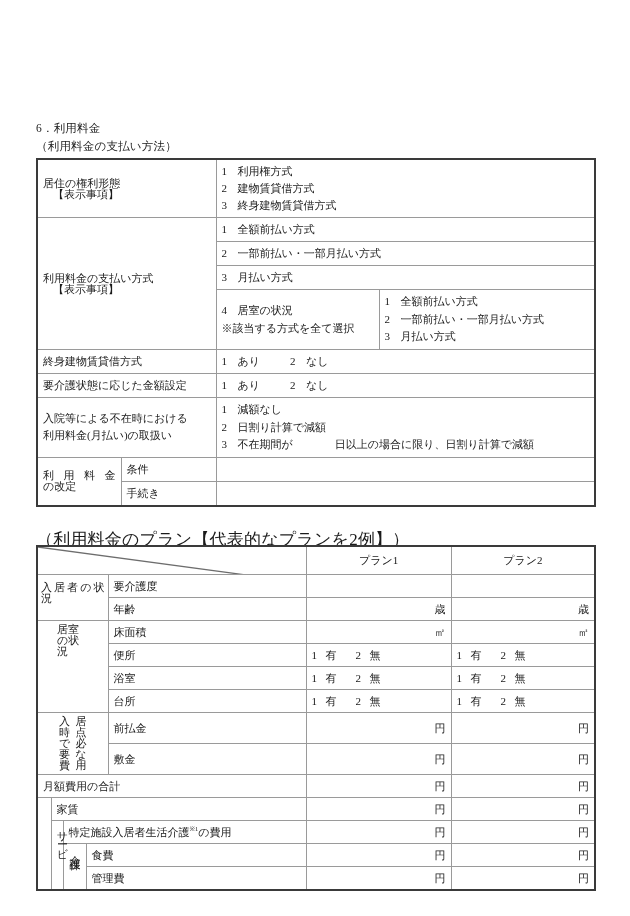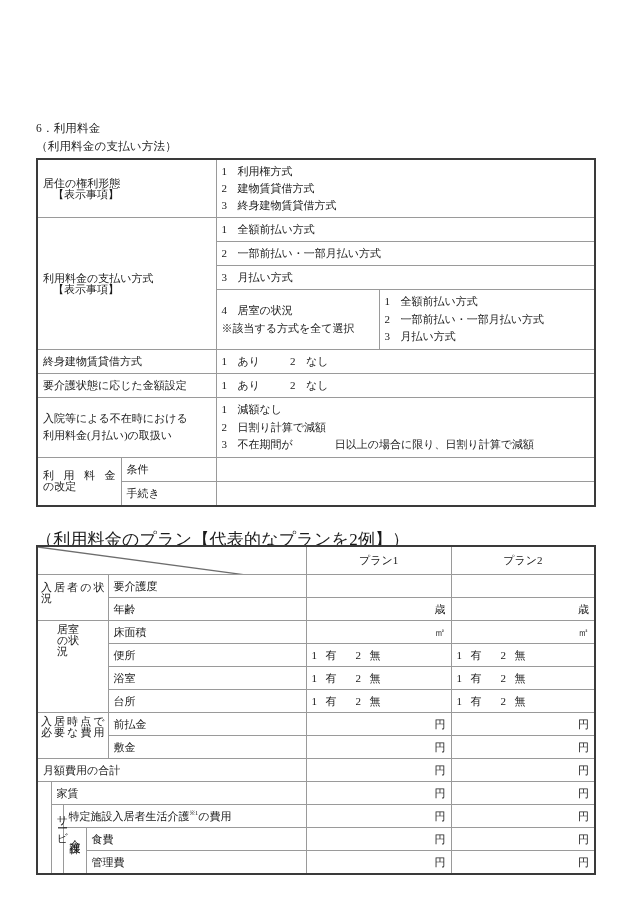--- a/index.html
+++ b/index.html
@@ -286,21 +286,21 @@
         <td class="yn-cell"><span class="yn-num">1</span><span class="yn-word">有</span><span class="yn-num">2</span><span class="yn-word">無</span></td>
         <td class="yn-cell"><span class="yn-num">1</span><span class="yn-word">有</span><span class="yn-num">2</span><span class="yn-word">無</span></td>
       </tr>
       <tr>
         <td>台所</td>
         <td class="yn-cell"><span class="yn-num">1</span><span class="yn-word">有</span><span class="yn-num">2</span><span class="yn-word">無</span></td>
         <td class="yn-cell"><span class="yn-num">1</span><span class="yn-word">有</span><span class="yn-num">2</span><span class="yn-word">無</span></td>
       </tr>
 
       <tr>
-        <td colspan="4" rowspan="2" style="vertical-align:top;padding:3px 3px">
+        <td colspan="4" rowspan="2" style="vertical-align:top;padding:3px 21px">
           <span class="justify2">入居時点で必要な費用</span>
         </td>
         <td>前払金</td>
         <td class="val-cell">円</td>
         <td class="val-cell">円</td>
       </tr>
       <tr>
         <td>敷金</td>
         <td class="val-cell">円</td>
         <td class="val-cell">円</td>

